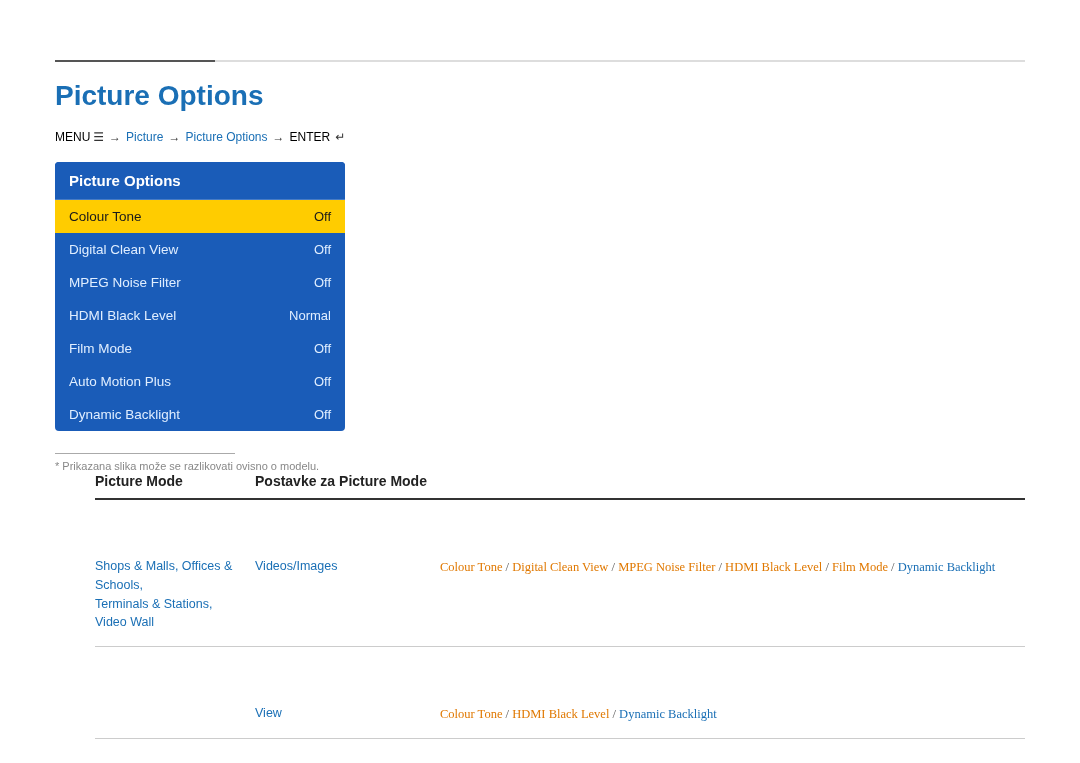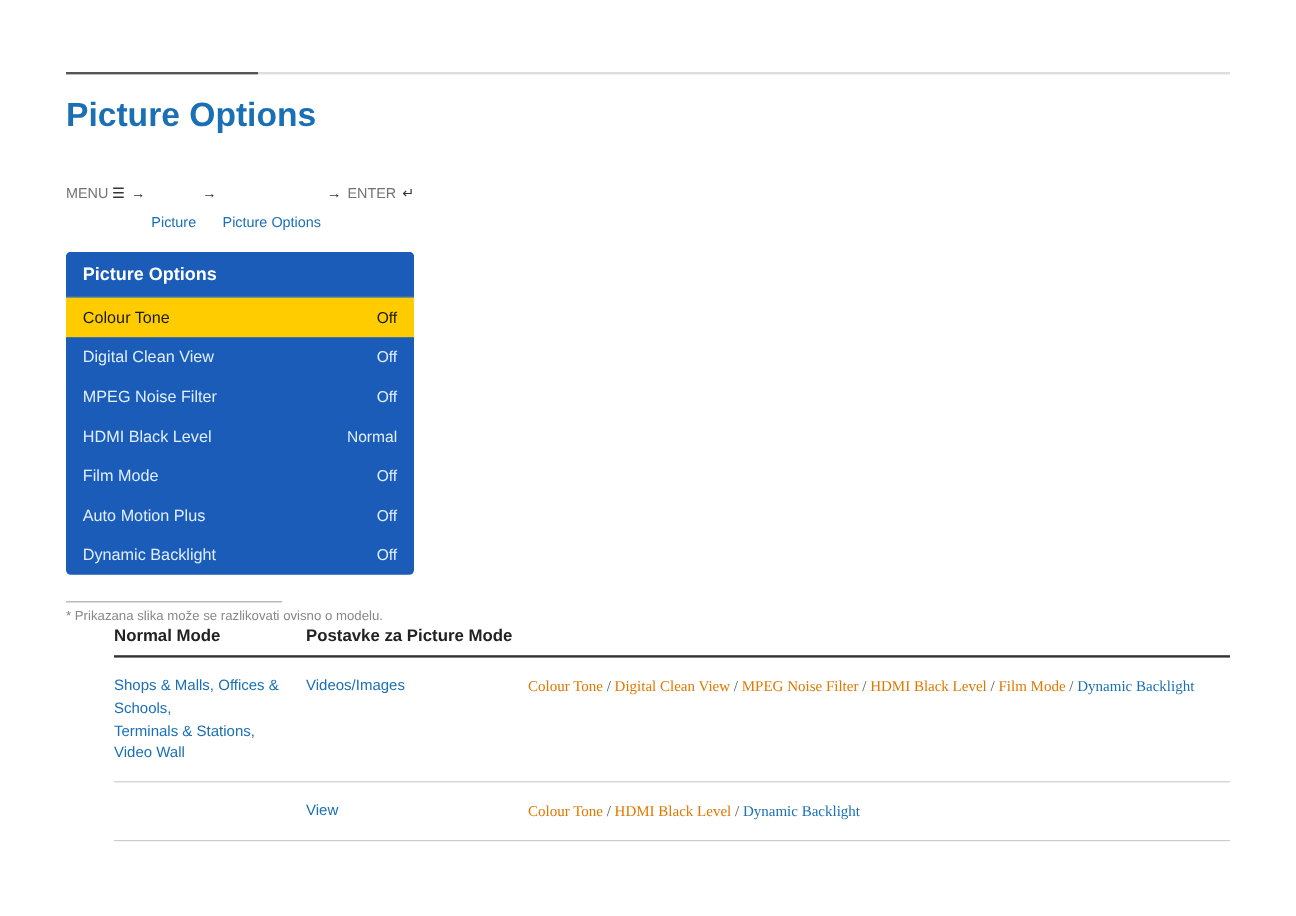--- a/index.html
+++ b/index.html
@@ -49,31 +49,30 @@
     .breadcrumb {
       font-size: 12px;
       color: #333;
       margin-bottom: 18px;
       display: flex;
       align-items: center;
       gap: 3px;
     }
 
     .breadcrumb .menu-text {
-      color: #737373;
+      color: #000000;
     }
 
     .breadcrumb .arrow {
       color: #333;
       margin: 0 2px;
     }
 
     .breadcrumb .link {
       color: #1a6fb5;
-      margin-top: 48px;
     }
 
     .breadcrumb .enter-icon {
       color: #333;
       margin-left: 2px;
     }
 
     
     .menu-box {
       background: #1a5cb8;
@@ -161,20 +160,21 @@
       color: #222;
       line-height: 1.3;
     }
 
     .table-row {
       display: grid;
       grid-template-columns: 160px 185px 1fr;
       border-bottom: 1px solid #ccc;
       padding: 14px 0;
       align-items: start;
+      margin-top: 43px;
     }
 
     .table-cell {
       font-size: 12.5px;
       color: #1a6fb5;
       line-height: 1.5;
       padding-right: 10px;
     }
 
     .table-cell.blue {
@@ -255,21 +255,21 @@
         </div>
       </div>
 
       <div class="footnote-line"></div>
       <p class="footnote">* Prikazana slika može se razlikovati ovisno o modelu.</p>
     </div>
 
     <div class="right-panel">
       <div class="table-container">
         <div class="table-header">
-          <div class="col-header">Normal Mode</div>
+          <div class="col-header">Picture Mode</div>
           <div class="col-header">Postavke za Picture Mode</div>
         </div>
 
         <div class="table-row">
           <div class="table-cell blue">
             <span>Shops &amp; Malls, Offices &amp; Schools,<br>Terminals &amp; Stations, Video Wall</span>
           </div>
           <div class="table-cell blue">
             <span>Videos/Images</span>
           </div>

